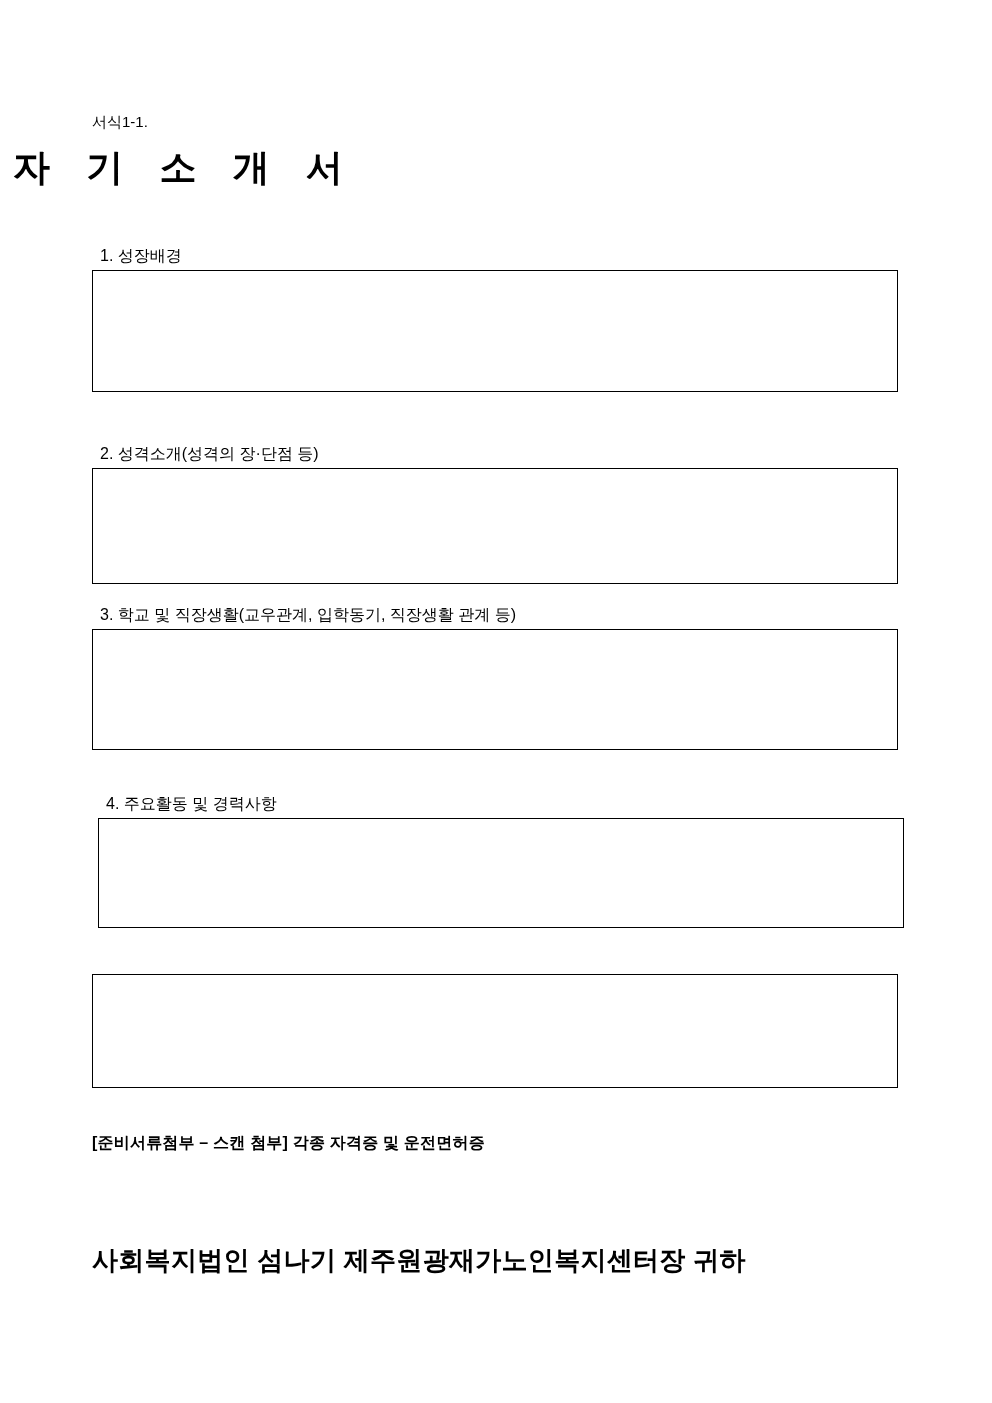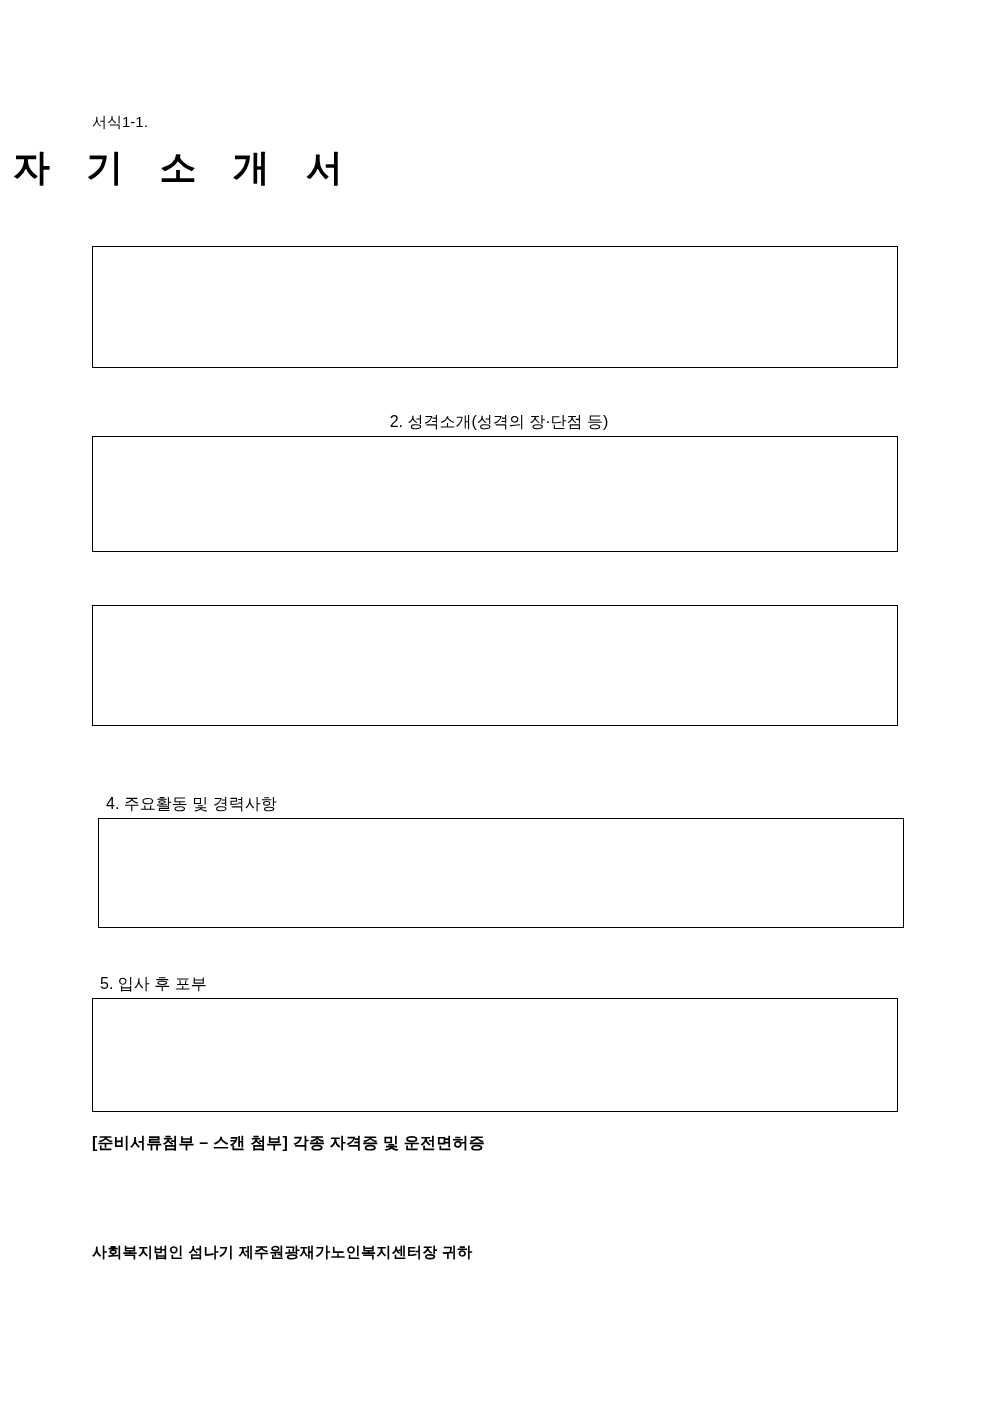--- a/index.html
+++ b/index.html
@@ -74,21 +74,21 @@
     background: transparent;
     font-family: "Liberation Sans", "DejaVu Sans", sans-serif;
     font-size: 15px;
     line-height: 22px;
     padding: 6px 8px;
     box-sizing: border-box;
     color: #000;
   }
   #sec0 { top: 246px; }
   #sec0 .section-box { height: 122px; }
-  #sec1 { top: 412px; text-align: center; }
+  #sec1 { top: 444px; }
   #sec1 .section-box { height: 116px; }
   #sec2 { top: 605px; }
   #sec2 .section-box { height: 121px; }
   #sec3 { top: 794px; padding-left: 6px; }
   #sec3 .section-box { height: 110px; }
   #sec4 { top: 974px; }
   #sec4 .section-box { height: 114px; }
 
   .attach-note {
     position: absolute;
@@ -97,66 +97,67 @@
     font-size: 16px;
     letter-spacing: 0.2px;
     color: #000;
     white-space: nowrap;
     font-weight: bold;
   }
   .recipient {
     position: absolute;
     left: 92px;
     top: 1243px;
-    font-size: 15px;
+    font-size: 26px;
     font-weight: bold;
     letter-spacing: 0.3px;
     color: #000;
     white-space: nowrap;
   }
 </style>
 </head>
 <body>
 
 <div class="page">
 
   <div class="form-code">서식1-1.</div>
 
   <div class="doc-title">자 기 소 개 서</div>
 
   <div class="sections">
 
     <div class="section" id="sec0">
+      <div class="section-label">1. 성장배경</div>
       <div class="section-box">
         <div class="section-box-inner"></div>
       </div>
     </div>
 
     <div class="section" id="sec1">
       <div class="section-label">2. 성격소개(성격의 장·단점 등)</div>
       <div class="section-box">
         <div class="section-box-inner"></div>
       </div>
     </div>
 
     <div class="section" id="sec2">
+      <div class="section-label">3. 학교 및 직장생활(교우관계, 입학동기, 직장생활 관계 등)</div>
       <div class="section-box">
         <div class="section-box-inner"></div>
       </div>
     </div>
 
     <div class="section" id="sec3">
       <div class="section-label">4. 주요활동 및 경력사항</div>
       <div class="section-box">
         <div class="section-box-inner"></div>
       </div>
     </div>
 
     <div class="section" id="sec4">
-      <div class="section-label">5. 입사 후 포부</div>
       <div class="section-box">
         <div class="section-box-inner"></div>
       </div>
     </div>
 
   </div>
 
   <div class="attach-note">[준비서류첨부 – 스캔 첨부] 각종 자격증 및 운전면허증</div>
 
   <div class="recipient">사회복지법인 섬나기 제주원광재가노인복지센터장 귀하</div>

